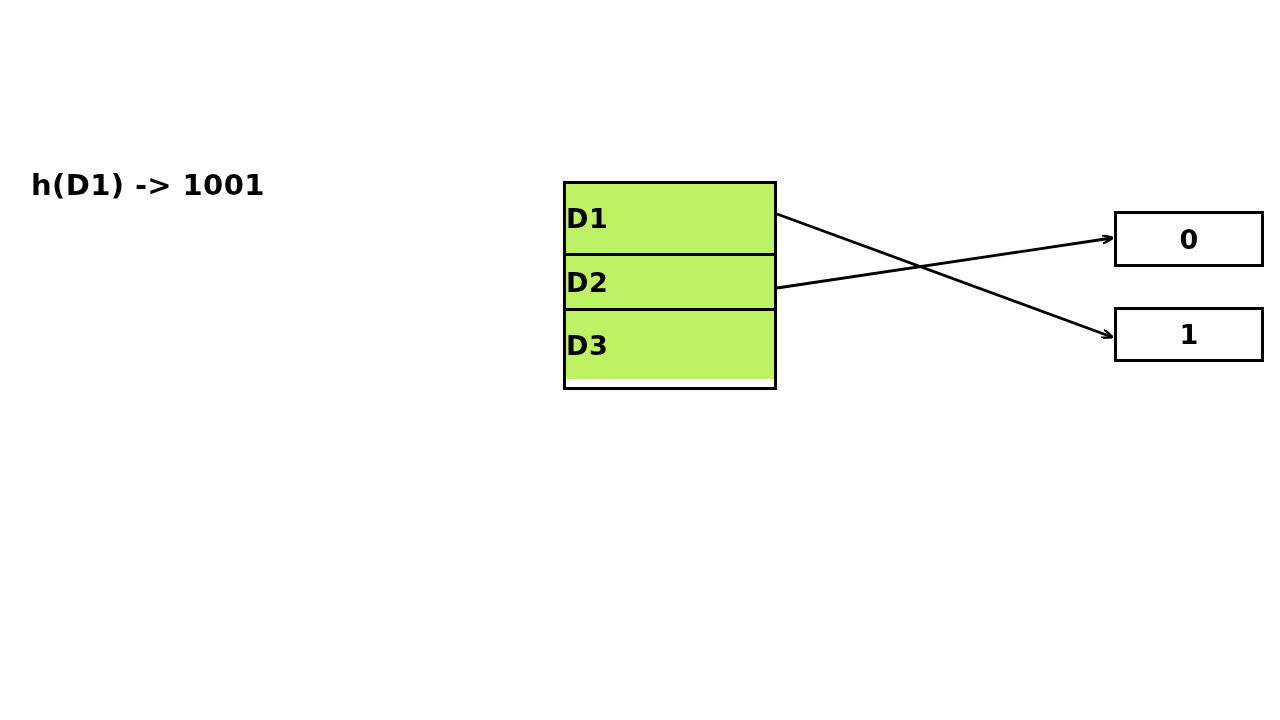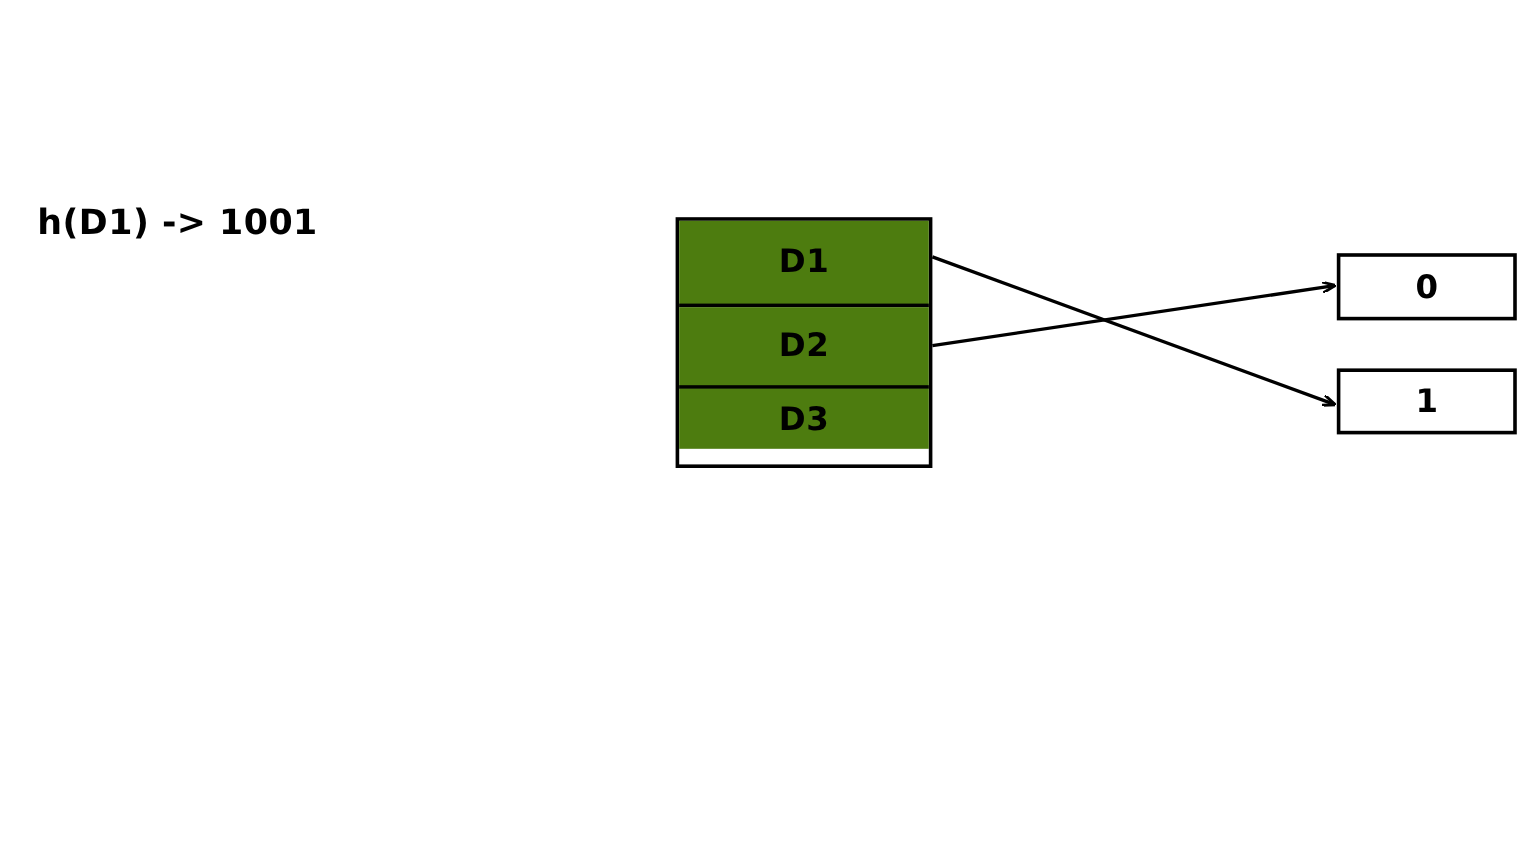--- a/index.html
+++ b/index.html
@@ -49,27 +49,27 @@
     height: 209px;
     border: 3px solid #000000;
     box-sizing: border-box;
     background: #ffffff;
   }
   .data-row {
     box-sizing: border-box;
     width: 100%;
     display: flex;
     align-items: center;
-    justify-content: center;
+    justify-content: flex-start;
     border-bottom: 3px solid #000000;
-    background: #4d7c0f;
+    background: #bef264;
   }
   .data-row.r0 { height: 72px; }
-  .data-row.r1 { height: 68px; }
-  .data-row.r2 { height: 50px; border-bottom: none; }
+  .data-row.r1 { height: 55px; }
+  .data-row.r2 { height: 68px; border-bottom: none; }
   .data-cell-label {
     font-size: 27px;
     font-weight: bold;
     letter-spacing: 0.5px;
     line-height: 1;
   }
 
   
   .bucket {
     position: absolute;

